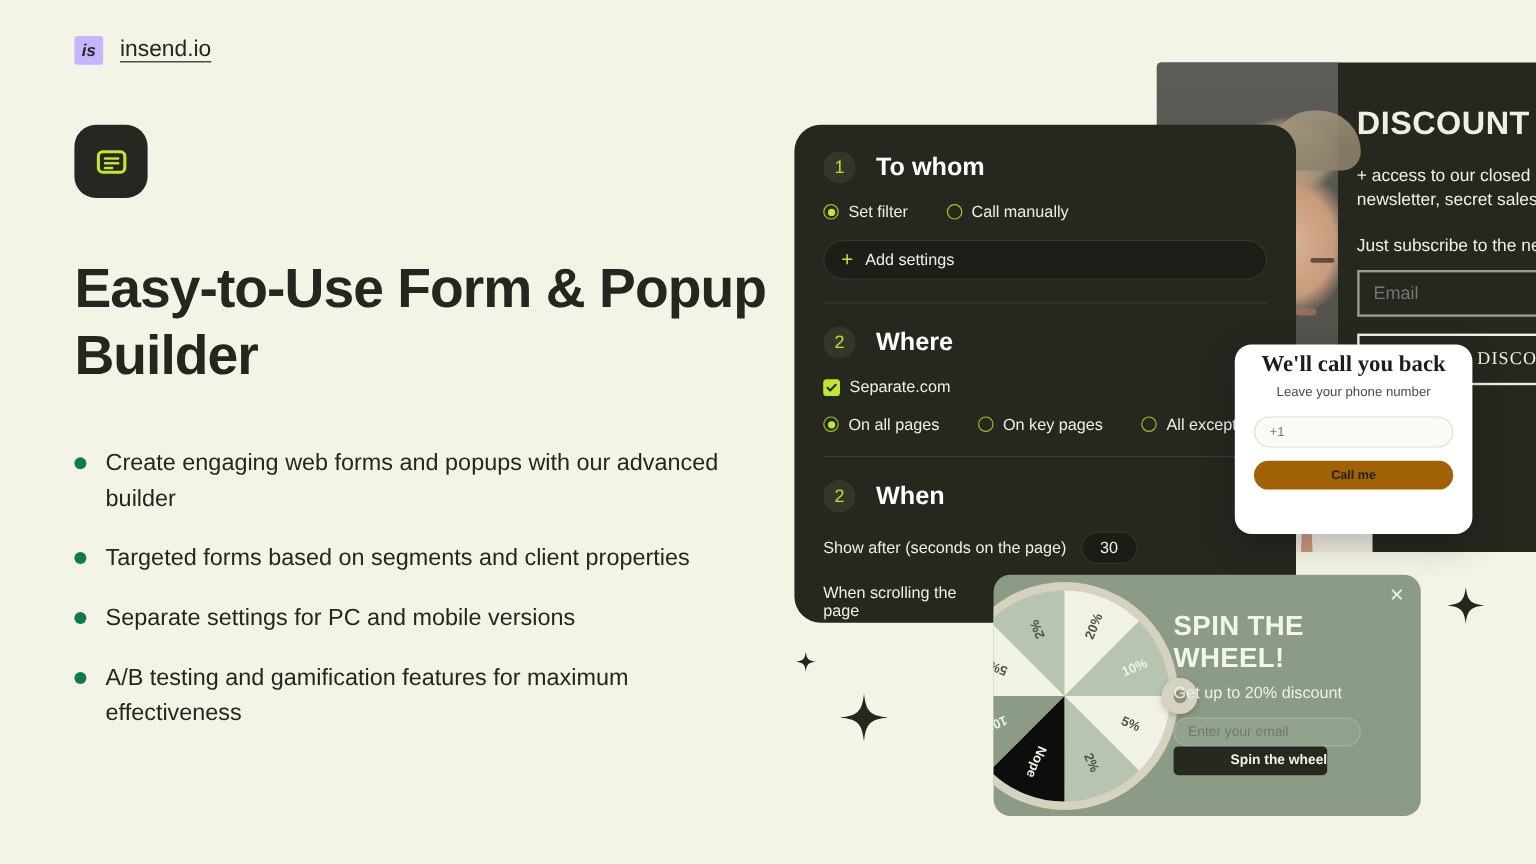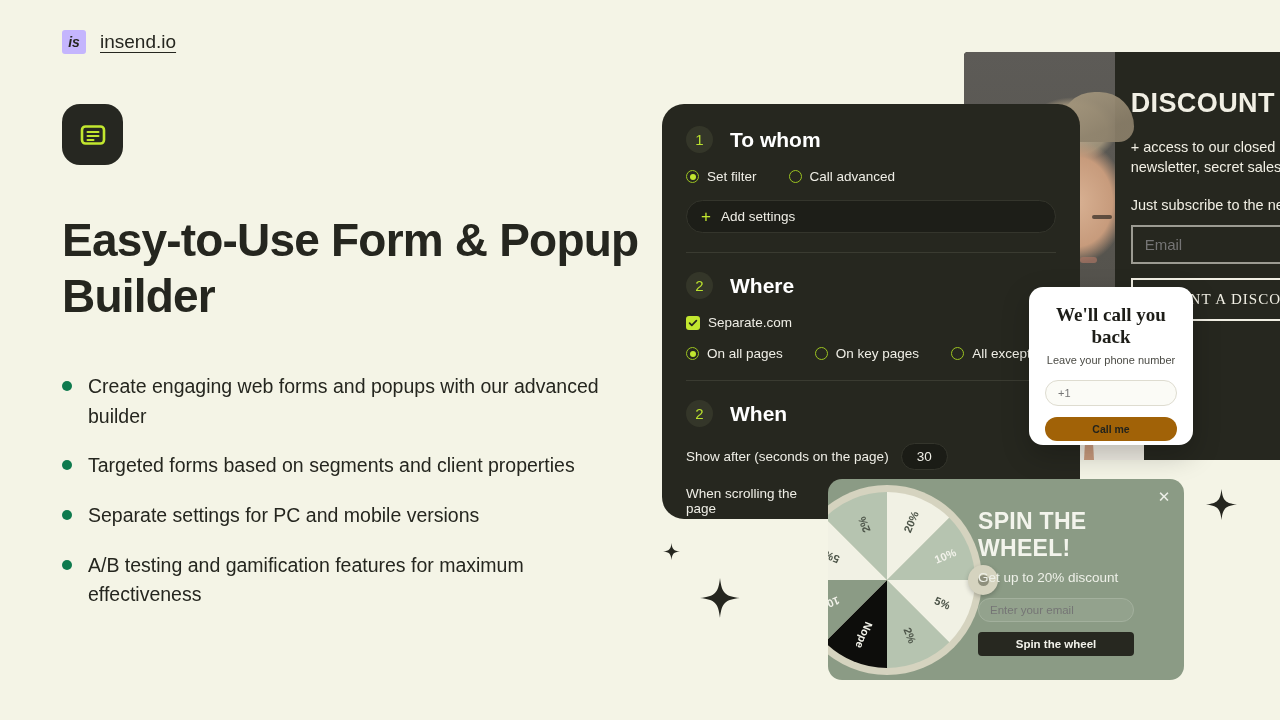--- a/index.html
+++ b/index.html
@@ -144,22 +144,22 @@
   .divider { height: 1px; background: #3a3b31; margin: 19px 0 0 0; }
   .sec-block { padding-top: 19px; }
   .inline-row { display: flex; align-items: center; gap: 12px; margin-top: 16px; font-size: 13.5px; }
   .num-pill {
     background: #1b1c16; border: 1px solid #34352c; border-radius: 14px;
     padding: 5px 15px; font-size: 13.5px; color: #efeee6;
   }
 
   
   .callback-card {
-    position: absolute; left: 1029px; top: 287px; width: 164px; height: 158px;
-    background: #fff; border-radius: 14px; padding: 17px 16px;
+    position: absolute; left: 1029px; top: 287px; width: 198px; height: 158px;
+    background: #fff; border-radius: 14px; padding: 6px 16px;
     box-shadow: 0 10px 28px rgba(0,0,0,.22); text-align: center;
   }
   .cb-title {
     font-family: "Liberation Serif", serif; font-size: 19px; font-weight: 700;
     color: #1d1d18; margin-bottom: 6px;
   }
   .cb-sub { font-size: 11px; color: #4a4a44; margin-bottom: 14px; }
   .cb-input {
     width: 100%; height: 26px; border-radius: 13px; border: 1px solid #dedcd0;
     background: #fbfbf6; color: #a9a89e; font-size: 11px; padding: 0 12px;
@@ -183,23 +183,23 @@
   .spin-body { position: absolute; left: 150px; top: 0; width: 206px; padding: 29px 16px 0 0; }
   .spin-title { font-size: 23px; font-weight: 700; color: #f3f4ec; letter-spacing: .3px; }
   .spin-sub { font-size: 13.5px; color: #eef0e8; margin-top: 8px; }
   .spin-input {
     margin-top: 13px; width: 156px; height: 24px; border-radius: 12px;
     border: 1px solid #a3b09d; background: #93a28d; color: #e2e6dd;
     font-size: 11.5px; padding: 0 11px; display: block;
     font-family: "Liberation Sans", sans-serif;
   }
   .spin-btn {
-    margin-top: 10px; width: 156px; height: 24px; border-radius: 4px; border: none;
+    width: 128px; height: 24px; border-radius: 4px; border: none;
     background: #272820; color: #f2f2ea; font-size: 11.5px; font-weight: 700;
-    font-family: "Liberation Sans", sans-serif; cursor: pointer;
+    font-family: "Liberation Sans", sans-serif; cursor: pointer; text-align: right;
   }
   .wheel-wrap { position: absolute; left: -38px; top: 4px; width: 194px; height: 194px; }
   .wheel-knob {
     position: absolute; right: -14px; top: 50%; margin-top: -15px;
     width: 30px; height: 30px; border-radius: 50%; background: #d5d3bf;
     border: 0px; display: flex; align-items: center; justify-content: center;
     box-shadow: 0 2px 5px rgba(0,0,0,.22);
   }
   .wheel-knob::after { content: ""; width: 11px; height: 11px; border-radius: 50%; background: #8e8f7c; }
 </style>
@@ -270,21 +270,21 @@
       <div class="sec-num">1</div>
       <div class="sec-title">To whom</div>
     </div>
     <div class="opt-row">
       <div class="opt">
         <span class="radio on"></span>
         <span>Set filter</span>
       </div>
       <div class="opt">
         <span class="radio"></span>
-        <span>Call advanced</span>
+        <span>Call manually</span>
       </div>
     </div>
     <div class="add-condition">
       <span class="plus">+</span>
       <span>Add settings</span>
     </div>
   </div>
 
   <div class="divider"></div>
 

